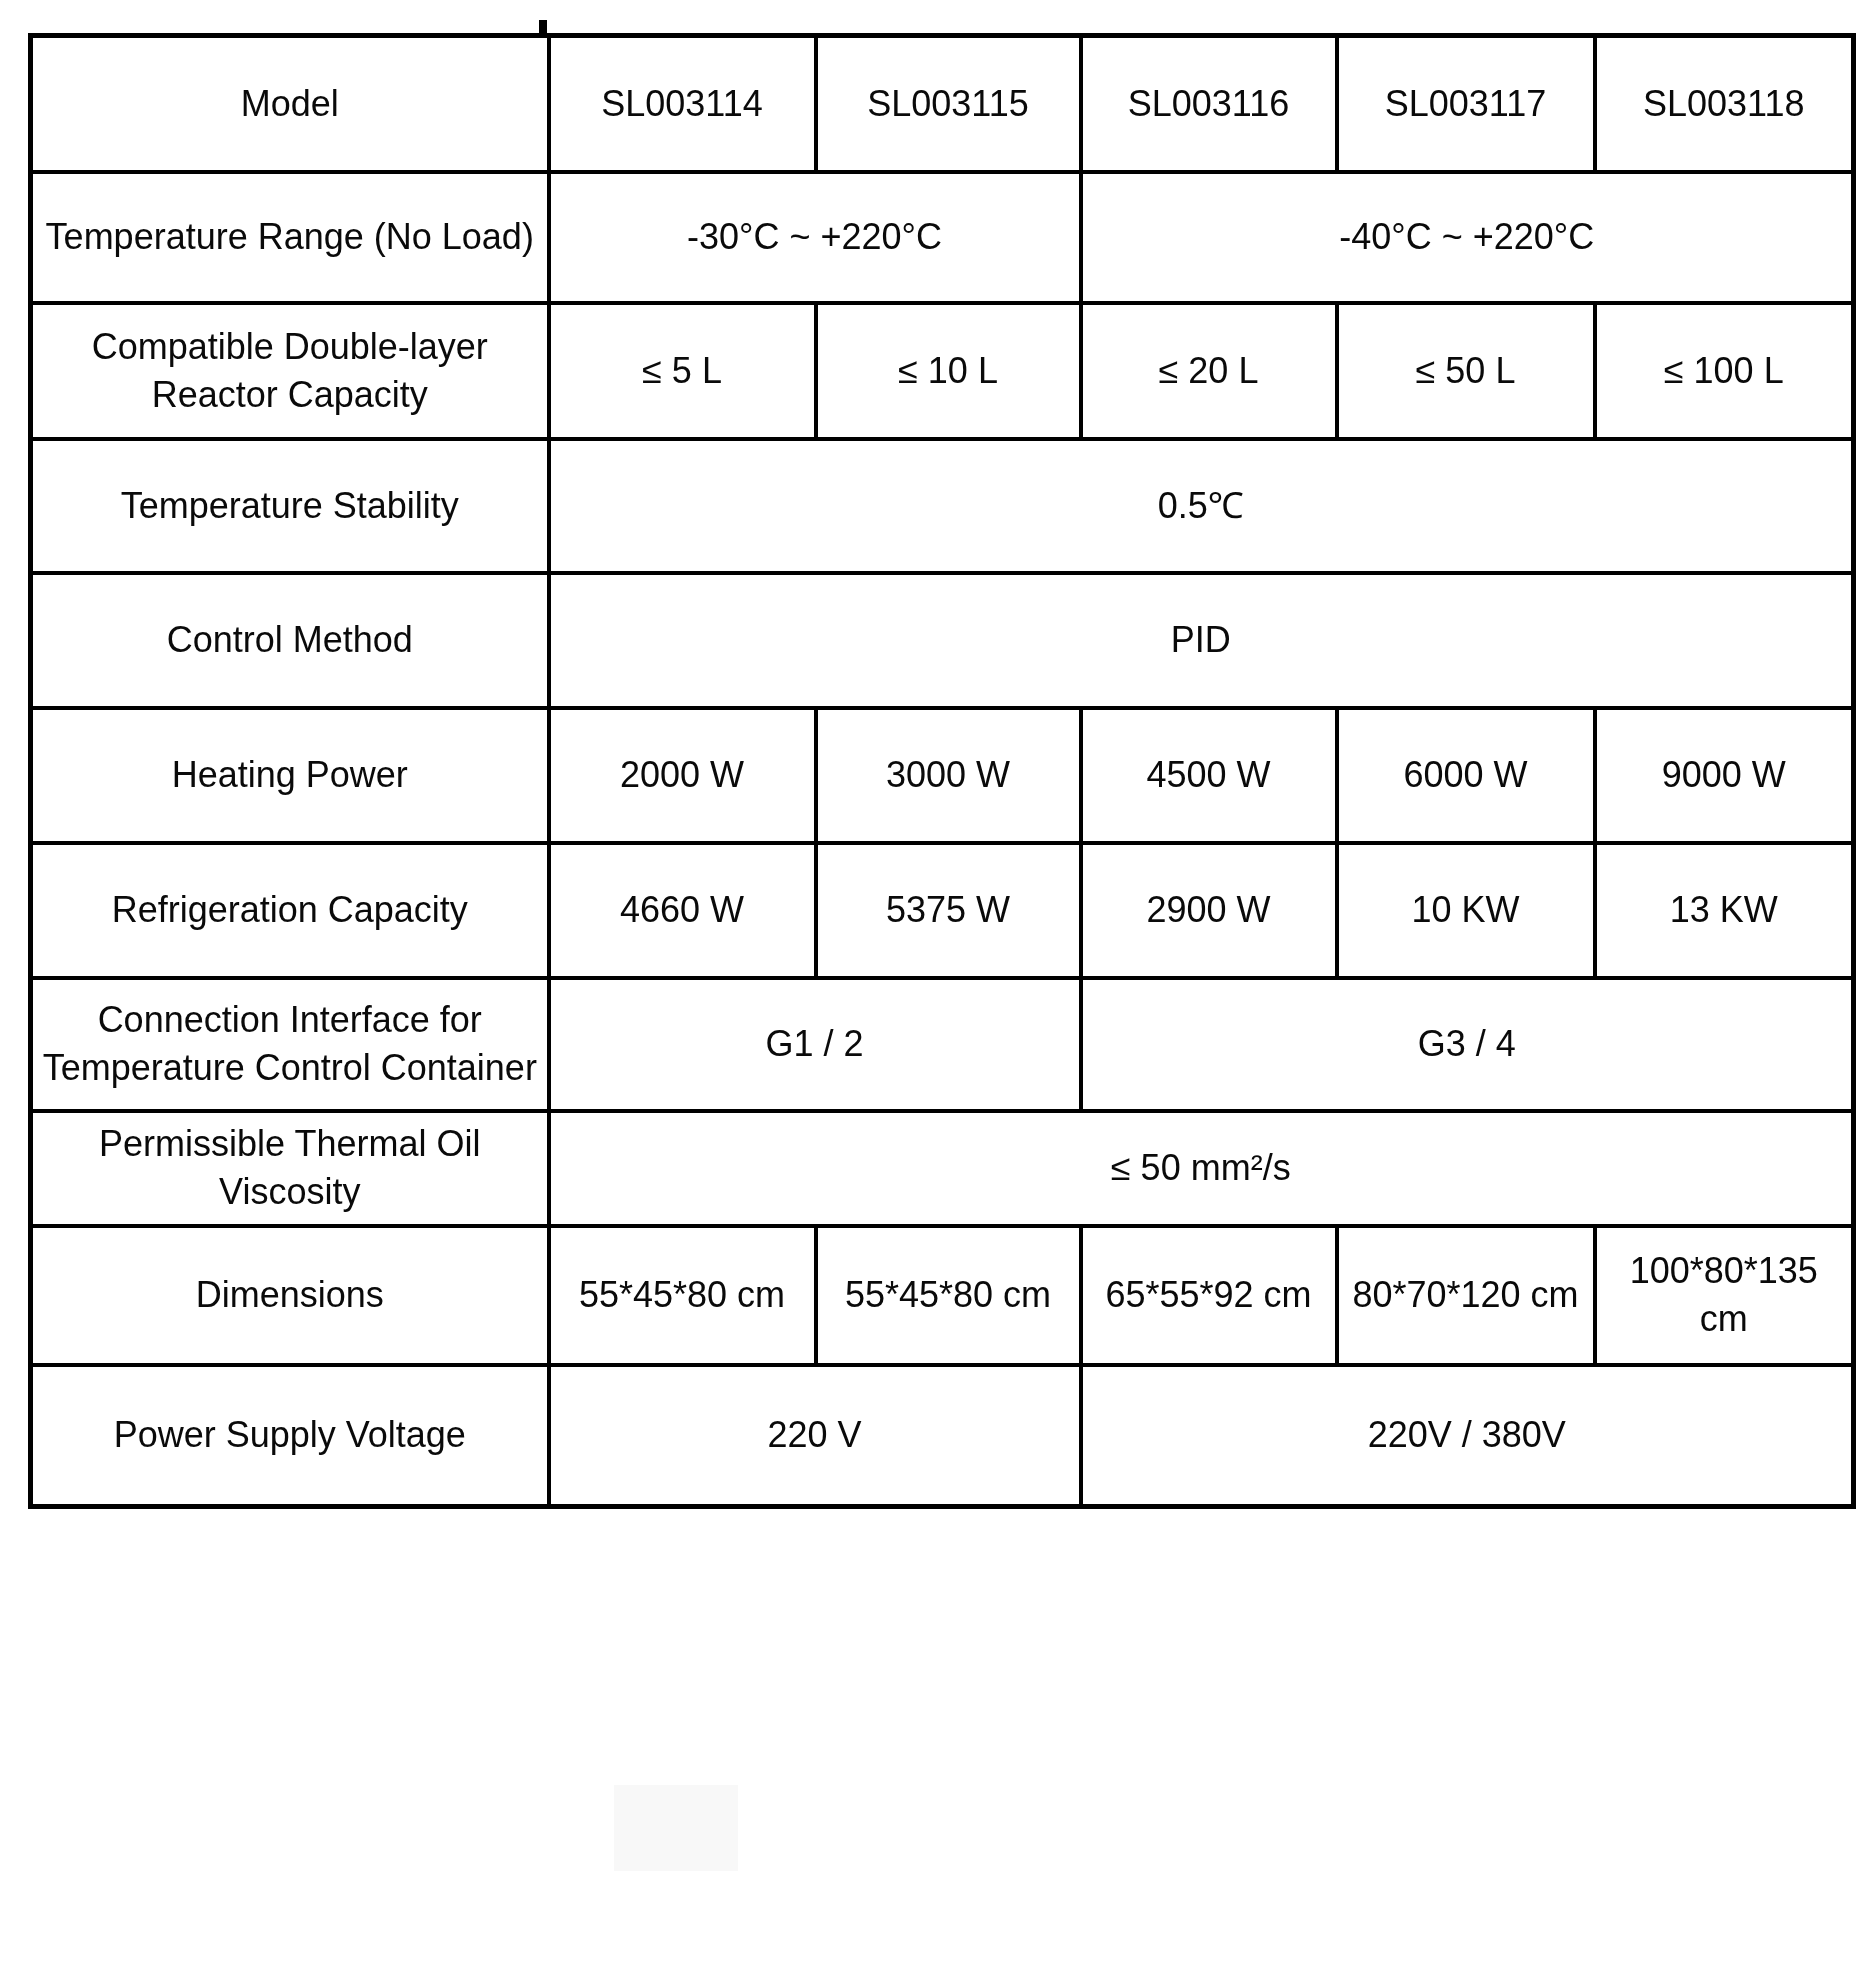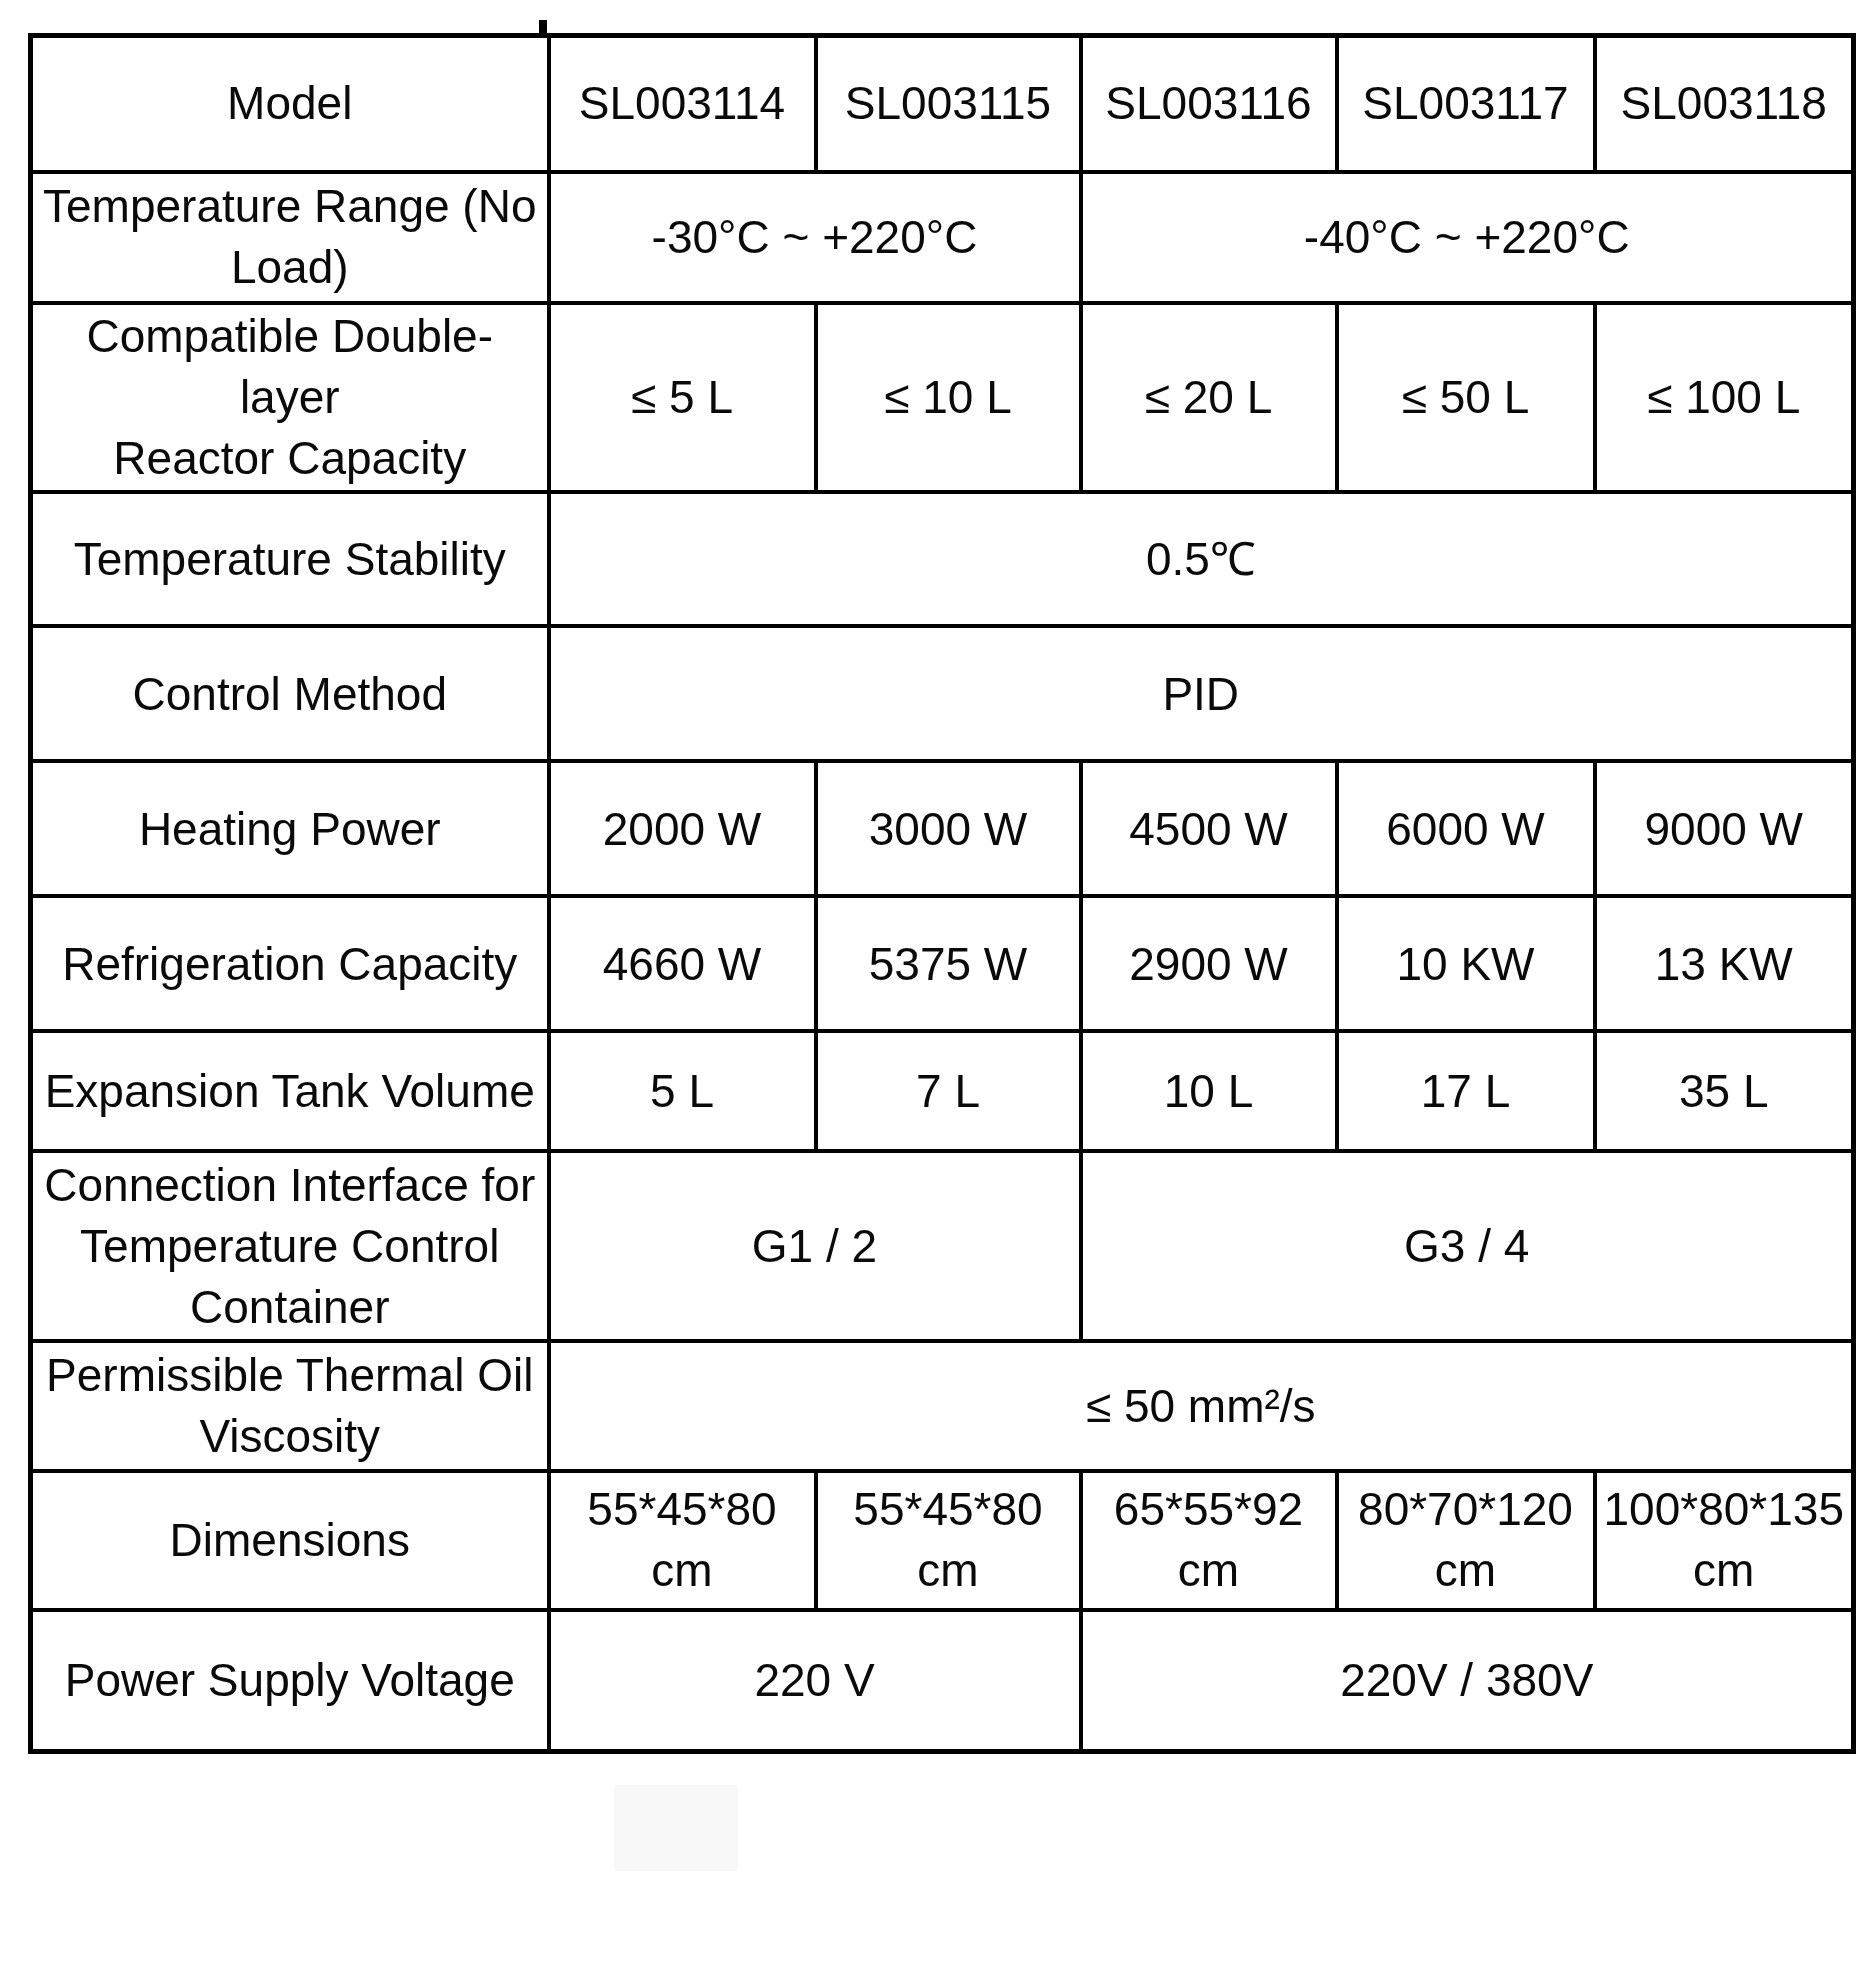--- a/index.html
+++ b/index.html
@@ -16,21 +16,21 @@
     width: 1822px;
     border-collapse: collapse;
     table-layout: fixed;
     border: 5.6px solid #000;
     z-index: 1;
   }
   td {
     border: 4.7px solid #000;
     text-align: center;
     vertical-align: middle;
-    font-size: 46px;
+    font-size: 36px;
     line-height: 1.32;
     padding: 1.9px 5.6px;
     overflow: hidden;
   }
   td.label { white-space: pre-line; }
   tr.r1  { height: 136px; }
   tr.r2  { height: 131px; }
   tr.r3  { height: 136px; }
   tr.r4  { height: 134px; }
   tr.r5  { height: 135px; }
@@ -108,28 +108,20 @@
       <td>9000 W</td>
     </tr>
     <tr class="r8">
       <td class="label">Refrigeration Capacity</td>
       <td>4660 W</td>
       <td>5375 W</td>
       <td>2900 W</td>
       <td>10 KW</td>
       <td>13 KW</td>
     </tr>
-    <tr class="r10">
-      <td class="label">Expansion Tank Volume</td>
-      <td>5 L</td>
-      <td>7 L</td>
-      <td>10 L</td>
-      <td>17 L</td>
-      <td>35 L</td>
-    </tr>
     <tr class="r11">
       <td class="label">Connection Interface for
 Temperature Control Container</td>
       <td colspan="2">G1 / 2</td>
       <td colspan="3">G3 / 4</td>
     </tr>
     <tr class="r12">
       <td class="label">Permissible Thermal Oil
 Viscosity</td>
       <td colspan="5">≤ 50 mm²/s</td>

